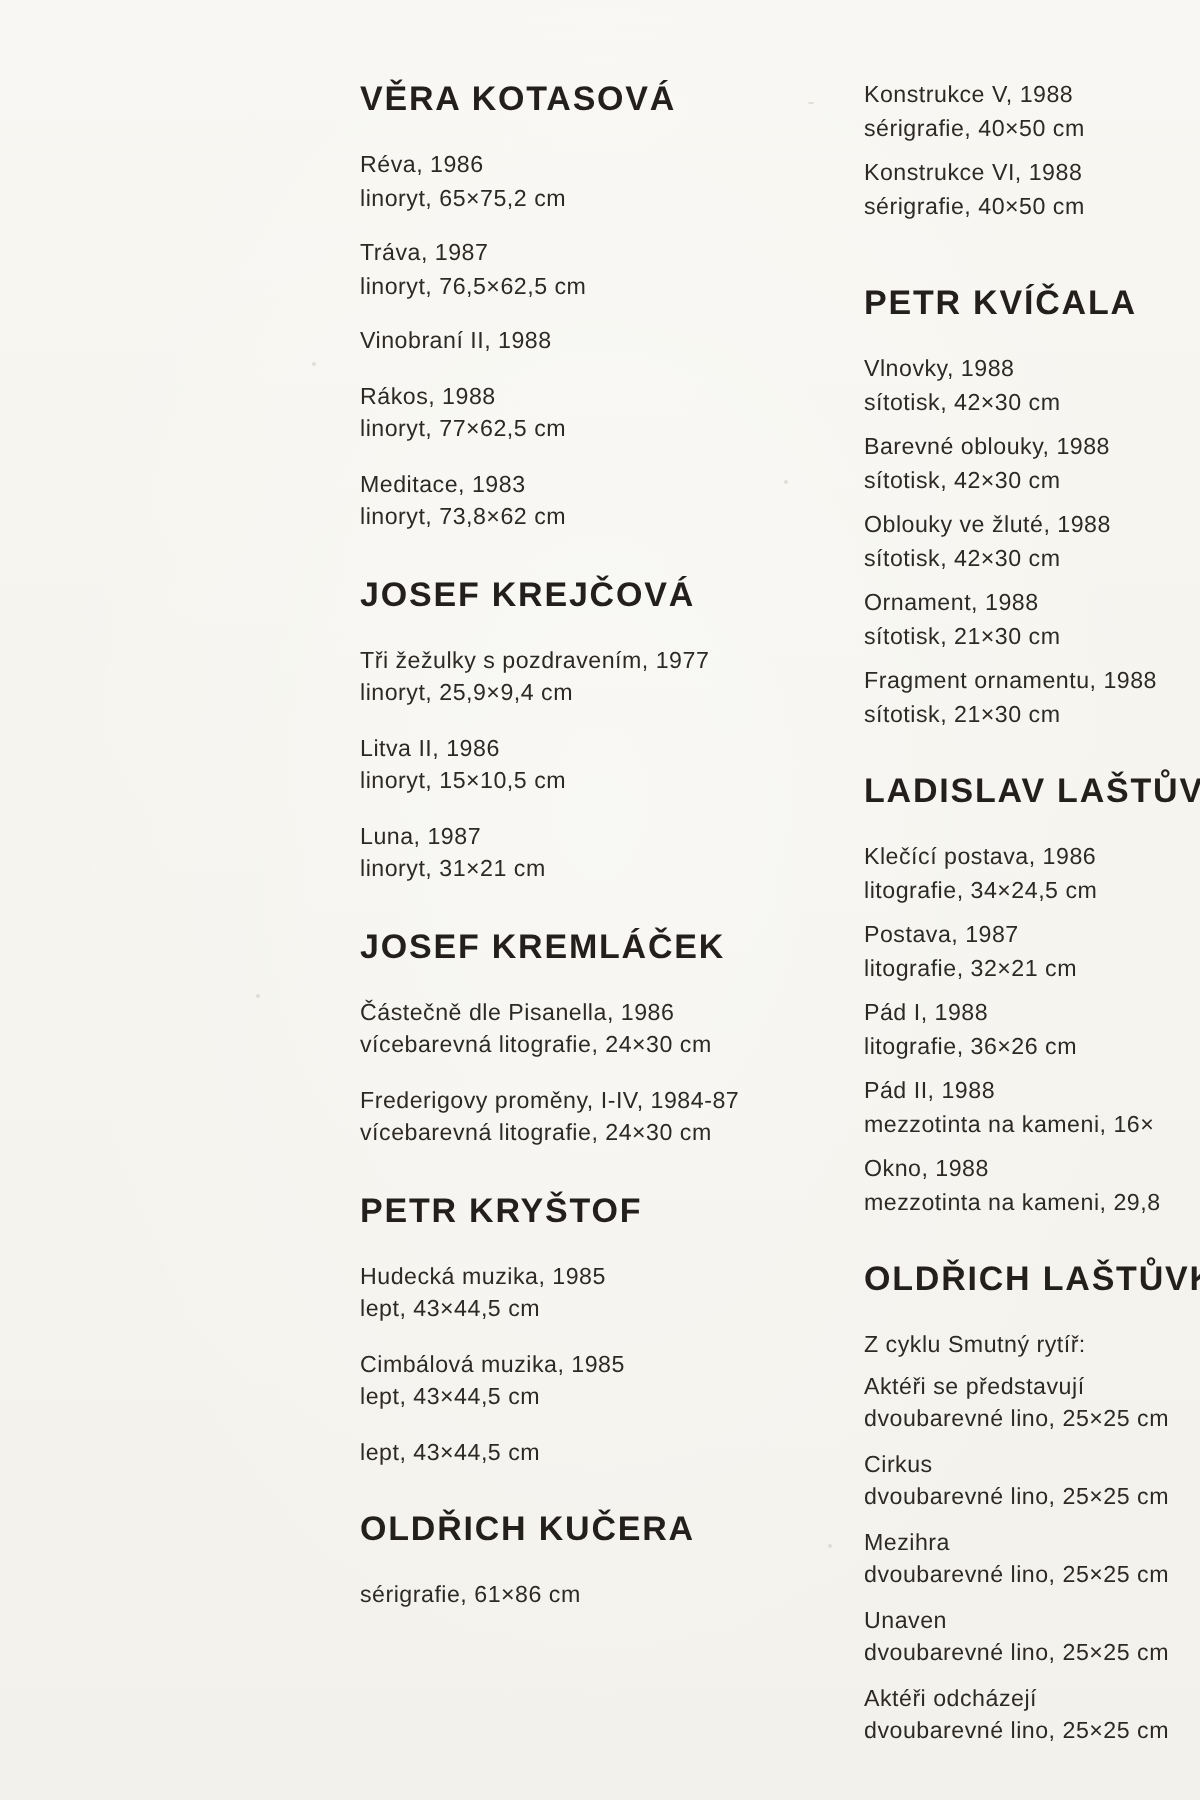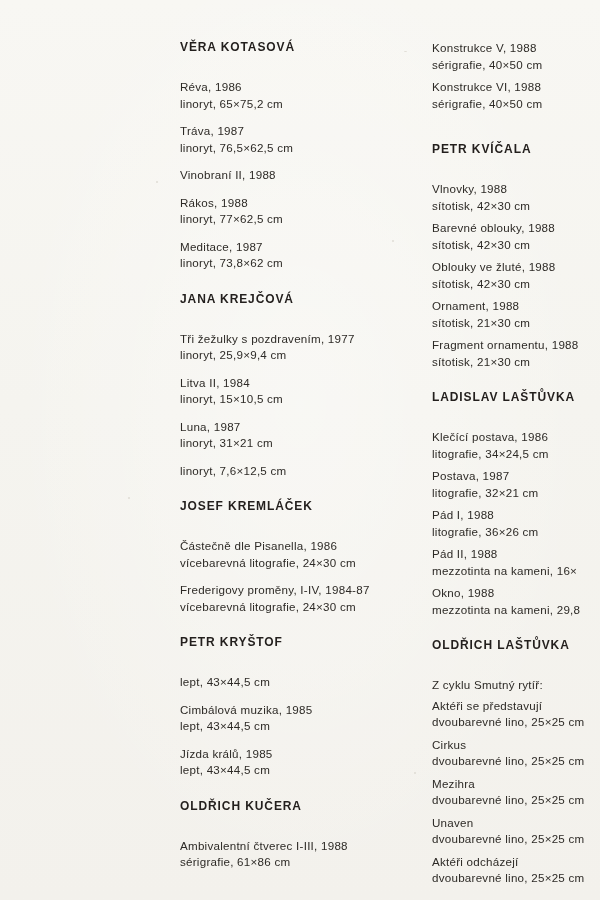--- a/index.html
+++ b/index.html
@@ -55,36 +55,36 @@
   }
   .column-right {
     width: 168px;
     overflow: hidden;
   }
   .column-right .col-inner {
     width: 250px;
   }
 
   .artist-heading {
-    font-size: 12px;
+    font-size: 17px;
     font-weight: bold;
     letter-spacing: 0.9px;
     color: #231f1d;
     margin: 0;
     padding: 0;
     white-space: nowrap;
   }
   .artist-block {
     margin-bottom: 20px;
   }
   .artist-block.gap-large {
     margin-bottom: 30px;
   }
   .works {
-    margin-top: 25px;
+    margin-top: 15px;
   }
   .work {
     margin-bottom: 11px;
   }
   .work.tight {
     margin-bottom: 6px;
   }
   .work-title,
   .work-medium,
   .work-note {
@@ -221,43 +221,42 @@
             <div class="work-medium">linoryt, 76,5×62,5 cm</div>
           </div>
           <div class="work">
             <div class="work-title">Vinobraní II, 1988</div>
           </div>
           <div class="work">
             <div class="work-title">Rákos, 1988</div>
             <div class="work-medium">linoryt, 77×62,5 cm</div>
           </div>
           <div class="work">
-            <div class="work-title">Meditace, 1987</div>
+            <div class="work-title">Meditace, 1983</div>
             <div class="work-medium">linoryt, 73,8×62 cm</div>
           </div>
         </div>
       </div>
 
       <div class="artist-block">
-        <div class="artist-heading">JANA KREJČOVÁ</div>
+        <div class="artist-heading">JOSEF KREJČOVÁ</div>
         <div class="works">
           <div class="work">
             <div class="work-title">Tři žežulky s pozdravením, 1977</div>
             <div class="work-medium">linoryt, 25,9×9,4 cm</div>
           </div>
           <div class="work">
-            <div class="work-title">Litva II, 1984</div>
+            <div class="work-title">Litva II, 1986</div>
             <div class="work-medium">linoryt, 15×10,5 cm</div>
           </div>
           <div class="work">
             <div class="work-title">Luna, 1987</div>
             <div class="work-medium">linoryt, 31×21 cm</div>
           </div>
           <div class="work">
-            <div class="work-medium">linoryt, 7,6×12,5 cm</div>
           </div>
         </div>
       </div>
 
       <div class="artist-block">
         <div class="artist-heading">JOSEF KREMLÁČEK</div>
         <div class="works">
           <div class="work">
             <div class="work-title">Částečně dle Pisanella, 1986</div>
             <div class="work-medium">vícebarevná litografie, 24×30 cm</div>
@@ -266,38 +265,37 @@
             <div class="work-title">Frederigovy proměny, I-IV, 1984-87</div>
             <div class="work-medium">vícebarevná litografie, 24×30 cm</div>
           </div>
         </div>
       </div>
 
       <div class="artist-block">
         <div class="artist-heading">PETR KRYŠTOF</div>
         <div class="works">
           <div class="work">
+            <div class="work-title">Hudecká muzika, 1985</div>
             <div class="work-medium">lept, 43×44,5 cm</div>
           </div>
           <div class="work">
             <div class="work-title">Cimbálová muzika, 1985</div>
             <div class="work-medium">lept, 43×44,5 cm</div>
           </div>
           <div class="work">
-            <div class="work-title">Jízda králů, 1985</div>
             <div class="work-medium">lept, 43×44,5 cm</div>
           </div>
         </div>
       </div>
 
       <div class="artist-block">
         <div class="artist-heading">OLDŘICH KUČERA</div>
         <div class="works">
           <div class="work">
-            <div class="work-title">Ambivalentní čtverec I-III, 1988</div>
             <div class="work-medium">sérigrafie, 61×86 cm</div>
           </div>
         </div>
       </div>
 
     </div>
   </div>
 
   <div class="column column-right">
     <div class="col-inner">

